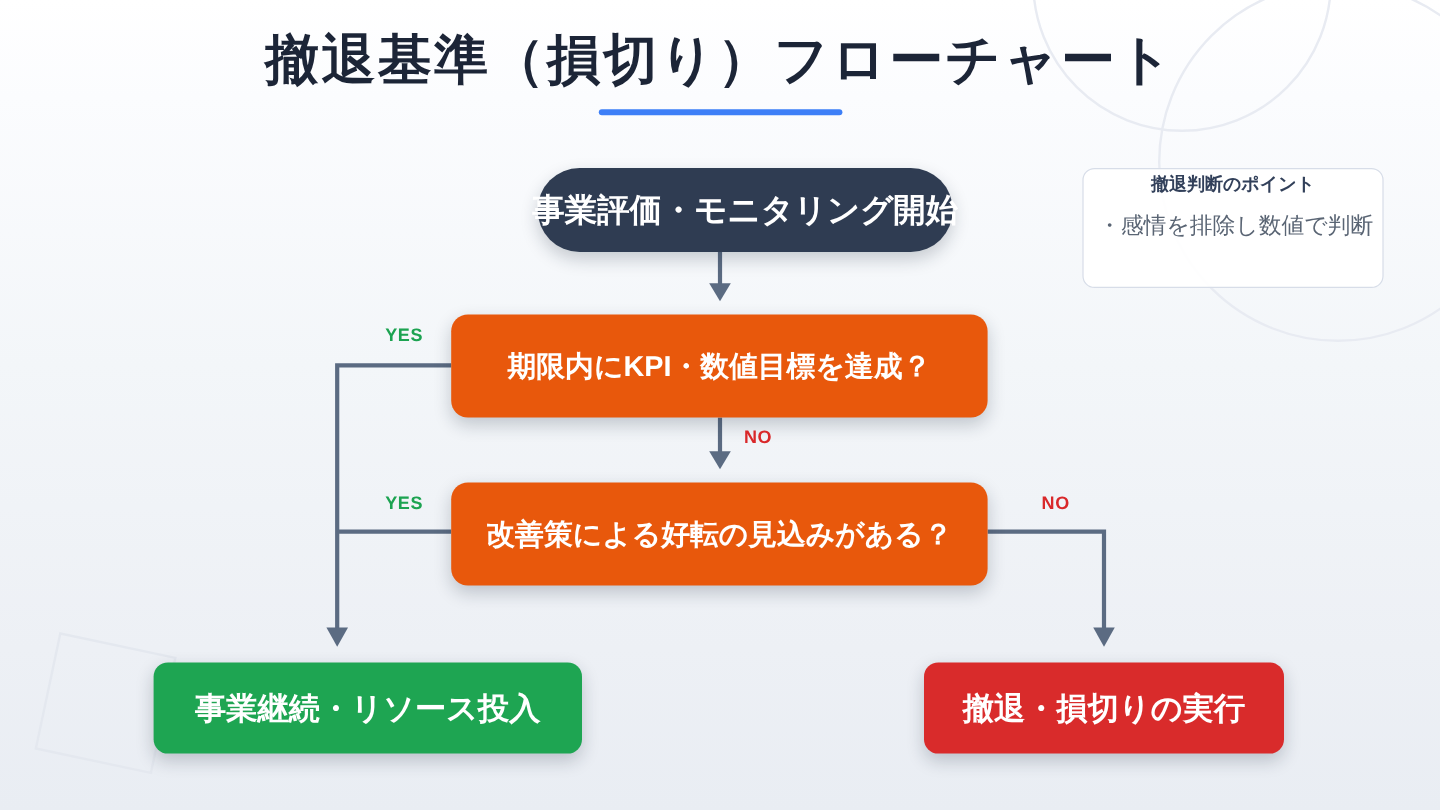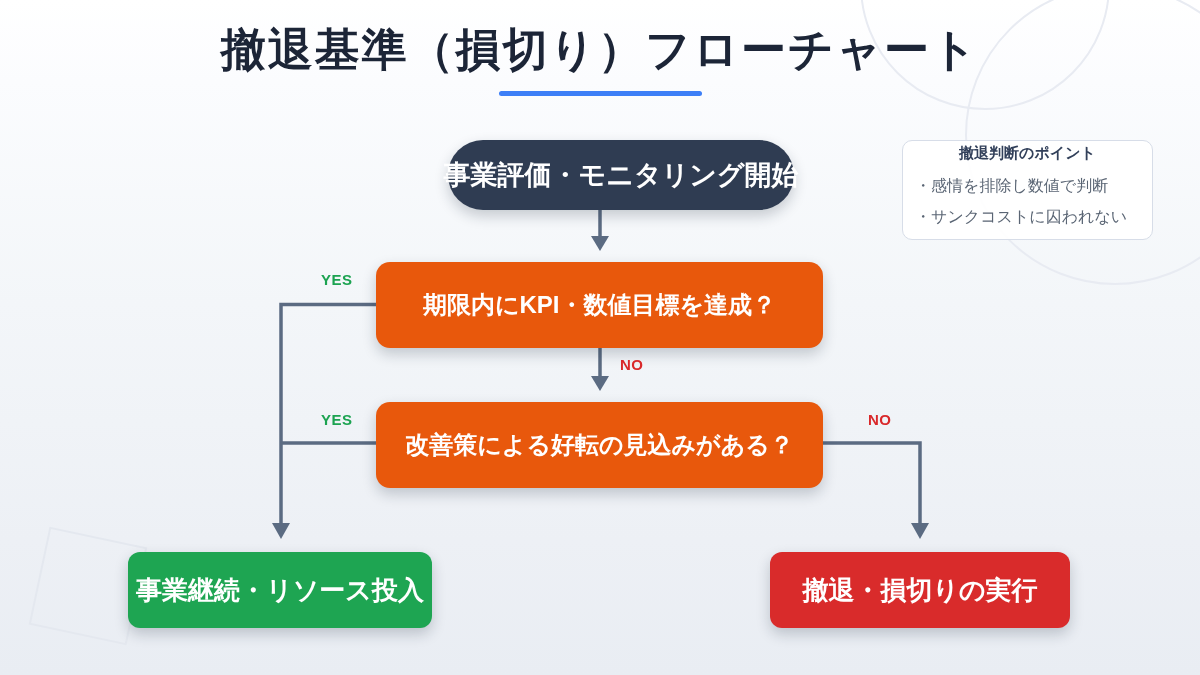--- a/index.html
+++ b/index.html
@@ -52,21 +52,21 @@
     left: 448px; top: 140px; width: 346px; height: 70px;
     background: #2f3c52; border-radius: 35px; font-size: 27px;
   }
   .node-decision {
     left: 376px; width: 447px; height: 86px;
     background: #e8580c; border-radius: 14px; font-size: 24px;
   }
   .node-decision.d1 { top: 262px; text-align: center; }
   .node-decision.d2 { top: 402px; }
   .node-outcome { height: 76px; border-radius: 12px; font-size: 26px; }
-  .node-outcome.continue { left: 128px; top: 552px; width: 304px; background: #1ea552; }
+  .node-outcome.continue { left: 128px; top: 552px; width: 357px; background: #1ea552; }
   .node-outcome.withdraw { left: 770px; top: 552px; width: 300px; background: #d92b2b; }
 
   
   .branch-label {
     position: absolute; font-weight: bold; font-size: 15px; letter-spacing: 0.5px;
   }
   .branch-label.yes { color: #1ca351; }
   .branch-label.no { color: #d9282a; }
   .yes1 { left: 321px; top: 271px; }
   .no1  { left: 620px; top: 356px; }
@@ -78,21 +78,21 @@
     position: absolute; left: 902px; top: 140px; width: 251px; height: 100px;
     background: rgba(255, 255, 255, 0.92);
     border: 1.5px solid #d7dde8; border-radius: 10px;
     padding: 3px 12px 8px 12px;
   }
   .note-title {
     text-align: center; font-weight: bold; font-size: 15px; color: #32405a;
     margin-bottom: 7px;
   }
   .note-item {
-    font-size: 16px; color: #5a6574; line-height: 1.95; white-space: nowrap;
+    font-size: 19px; color: #5a6574; line-height: 1.95; white-space: nowrap;
   }
 </style>
 </head>
 <body>
 
 <div class="stage">
 
   <div class="deco-circle big"></div>
   <div class="deco-circle small"></div>
   <div class="deco-square"></div>
@@ -127,16 +127,15 @@
   <div class="node node-outcome withdraw">撤退・損切りの実行</div>
 
   <div class="branch-label yes yes1">YES</div>
   <div class="branch-label no no1">NO</div>
   <div class="branch-label yes yes2">YES</div>
   <div class="branch-label no no2">NO</div>
 
   <div class="note-card">
     <div class="note-title">撤退判断のポイント</div>
     <div class="note-item">・感情を排除し数値で判断</div>
-    <div class="note-item">・サンクコストに囚われない</div>
   </div>
 
 </div>
 
 </body></html>

